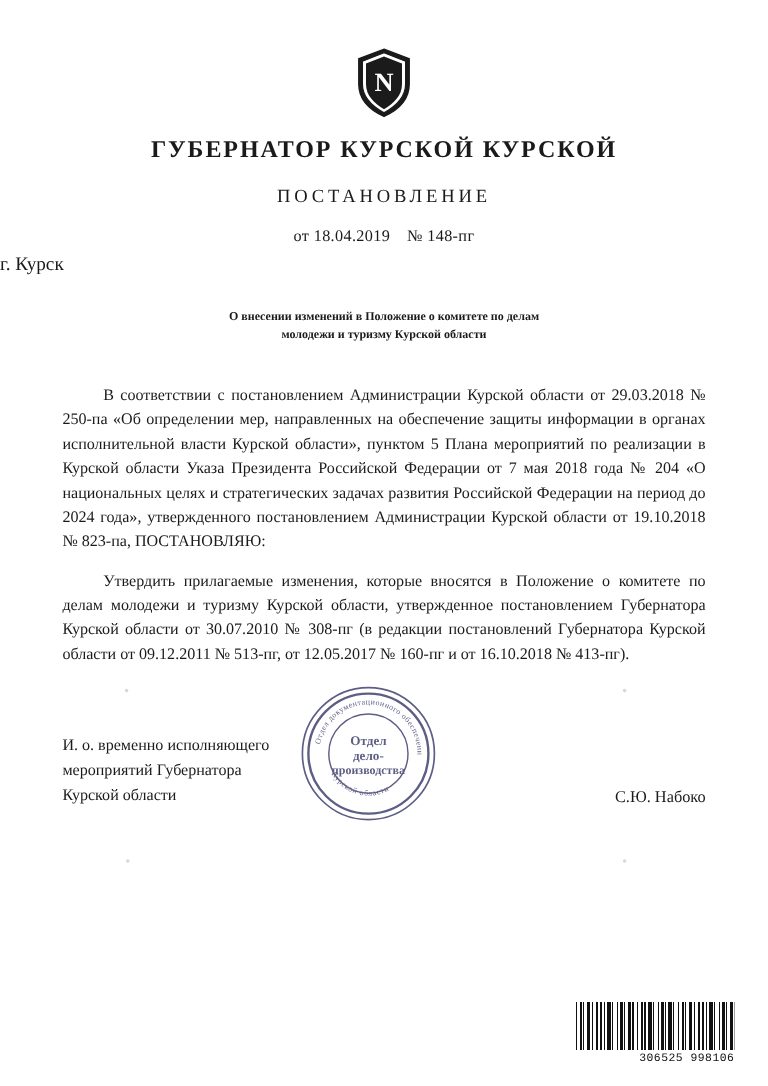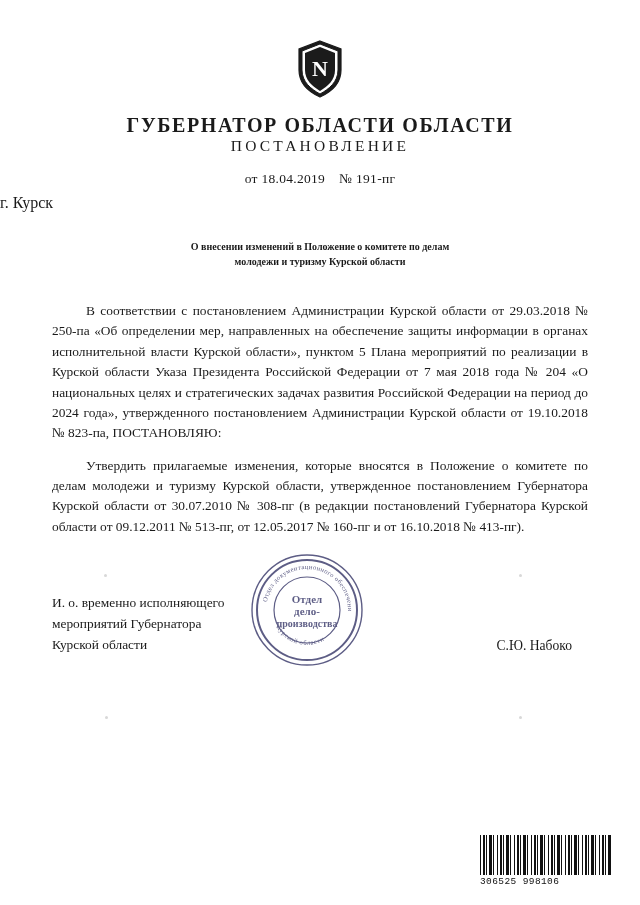--- a/index.html
+++ b/index.html
@@ -35,20 +35,21 @@
 
   
   .org-title {
     margin-top: 16px;
     text-align: center;
     font-size: 20px;
     letter-spacing: 1.6px;
     font-weight: 700;
   }
   .doc-type {
+    margin-top: 18px;
     text-align: center;
     font-size: 15.5px;
     letter-spacing: 3.2px;
     font-weight: 400;
   }
   .doc-meta {
     margin-top: 16px;
     text-align: center;
     font-size: 13.5px;
     letter-spacing: 0.3px;
@@ -88,21 +89,21 @@
     position: relative;
     font-size: 13.4px;
     line-height: 1.55;
     min-height: 90px;
   }
   .sign-left {
     width: 330px;
   }
   .sign-name {
     position: absolute;
-    right: 16px;
+    right: 0;
     top: 42px;
     font-size: 13.6px;
     white-space: nowrap;
   }
 
   
   .stamp {
     position: absolute;
     left: 196px;
     top: -42px;
@@ -111,21 +112,21 @@
     opacity: 0.82;
   }
   .stamp svg { display: block; }
 
   
   .barcode-area {
     position: absolute;
     right: 28px;
     bottom: 18px;
     width: 132px;
-    text-align: left;
+    text-align: right;
   }
   .barcode-bars {
     height: 40px;
     width: 132px;
     background-image: repeating-linear-gradient(
       to right,
       #111 0px, #111 1px, #fff 1px, #fff 3px,
       #111 3px, #111 5px, #fff 5px, #fff 6px,
       #111 6px, #111 7px, #fff 7px, #fff 9px,
       #111 9px, #111 12px, #fff 12px, #fff 13px,
@@ -155,25 +156,25 @@
     <div class="emblem">
       <svg viewBox="0 0 46 58" width="46" height="58" xmlns="http://www.w3.org/2000/svg">
         <path d="M23 1 L44 9 V30 C44 44 34 52 23 57 C12 52 2 44 2 30 V9 Z" fill="#1b1b1b" stroke="#1b1b1b" stroke-width="1.2"></path>
         <path d="M23 4 L41 11 V30 C41 42 32 49 23 54 C14 49 5 42 5 30 V11 Z" fill="#ffffff" stroke="#1b1b1b" stroke-width="1"></path>
         <path d="M23 7 L38 13 V30 C38 40 31 46 23 51 C15 46 8 40 8 30 V13 Z" fill="#1b1b1b"></path>
         <text x="23" y="36" font-family="Liberation Serif, serif" font-size="22" fill="#ffffff" text-anchor="middle" font-weight="700">N</text>
       </svg>
     </div>
   </div>
 
-  <div class="org-title">ГУБЕРНАТОР ОБЛАСТИ ОБЛАСТИ</div>
+  <div class="org-title">ГУБЕРНАТОР КУРСКОЙ КУРСКОЙ</div>
   <div class="doc-type">ПОСТАНОВЛЕНИЕ</div>
 
   <div class="doc-meta">
-    <span>от 18.04.2019</span><span class="num">№ 191-пг</span>
+    <span>от 18.04.2019</span><span class="num">№ 148-пг</span>
   </div>
   <div class="doc-city">г. Курск</div>
 
   <div class="doc-subject">
     <div>О внесении изменений в Положение о комитете по делам</div>
     <div>молодежи и туризму Курской области</div>
   </div>
 
   <div class="body-text">
     <p>В соответствии с постановлением Администрации Курской области от 29.03.2018 № 250-па «Об определении мер, направленных на обеспечение защиты информации в органах исполнительной власти Курской области», пунктом 5 Плана мероприятий по реализации в Курской области Указа Президента Российской Федерации от 7 мая 2018 года № 204 «О национальных целях и стратегических задачах развития Российской Федерации на период до 2024 года», утвержденного постановлением Администрации Курской области от 19.10.2018 № 823-па, ПОСТАНОВЛЯЮ:</p>

